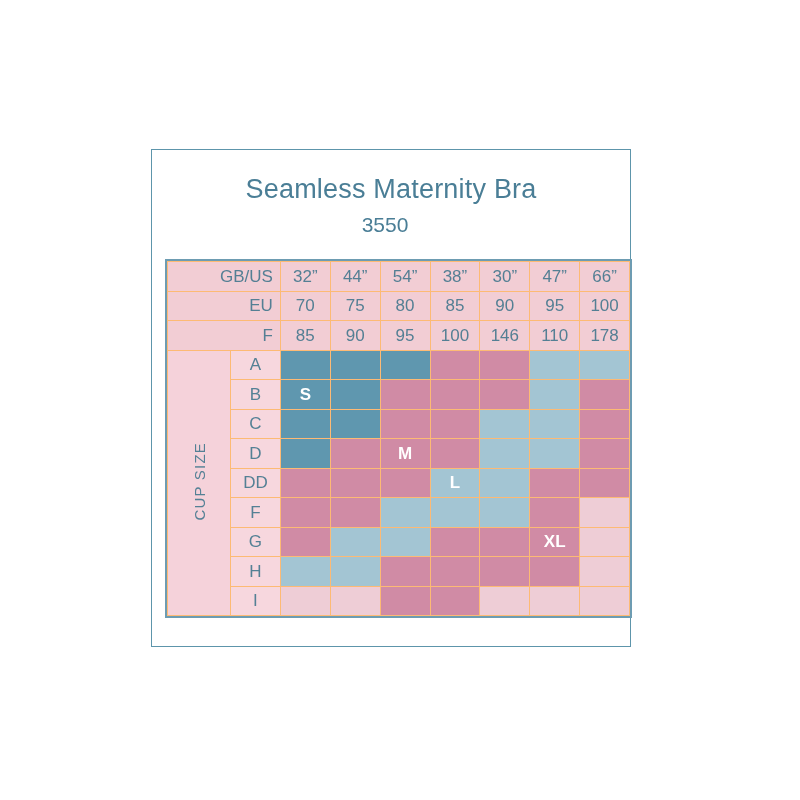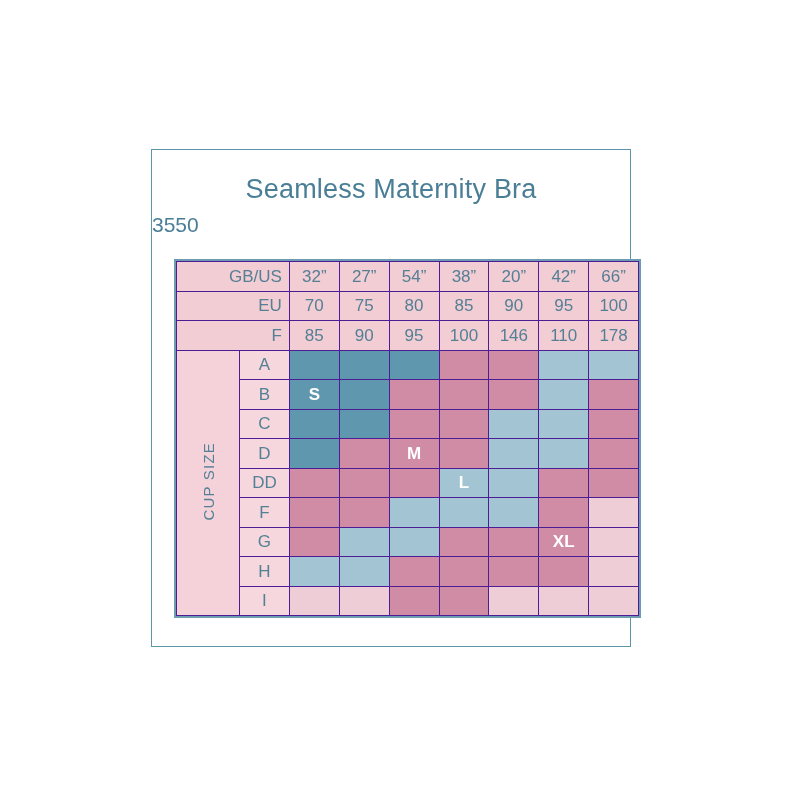--- a/index.html
+++ b/index.html
@@ -10,26 +10,26 @@
   }
   .frame{
     position:absolute;left:151px;top:149px;width:480px;height:498px;
     border:1.5px solid #5d95ab;background:#ffffff;box-sizing:border-box;
   }
   .title{
     position:absolute;left:0;right:0;top:24px;text-align:center;
     font-size:27px;color:#4a7e96;font-weight:400;letter-spacing:.2px;
   }
   .subtitle{
-    position:absolute;left:0;right:12px;top:63px;
+    position:absolute;left:0;right:12px;top:63px;text-align:center;
     font-size:21px;color:#4a7e96;font-weight:400;
   }
   .table-wrap{
     position:absolute;left:13px;top:109px;width:467px;
-    border:2px solid #6d9cb2;box-sizing:border-box;background:#4c1d95;margin-left:9px;
+    border:2px solid #6d9cb2;box-sizing:border-box;background:#fdba74;
   }
   table{border-collapse:separate;border-spacing:1.5px;width:100%;table-layout:fixed;}
   td{
     height:28.5px;padding:0;text-align:center;vertical-align:middle;
     font-size:17px;color:#547f94;background:#f2cdd4;
     font-weight:400;line-height:1;
   }
   td.hdr-label{text-align:right;padding-right:7px;font-size:17px;}
   td.cuplabel{background:#f7d7de;color:#548095;font-size:17px;width:40px;}
   .cupsizecol{
@@ -58,25 +58,25 @@
 
   <div class="table-wrap">
     <table>
       <colgroup>
         <col class="labelcol">
       </colgroup>
       <tbody>
           <tr>
             <td class="hdr-label" colspan="2">GB/US</td>
             <td>32”</td>
-            <td>27”</td>
+            <td>44”</td>
             <td>54”</td>
             <td>38”</td>
-            <td>20”</td>
-            <td>42”</td>
+            <td>30”</td>
+            <td>47”</td>
             <td>66”</td>
           </tr>
           <tr>
             <td class="hdr-label" colspan="2">EU</td>
             <td>70</td>
             <td>75</td>
             <td>80</td>
             <td>85</td>
             <td>90</td>
             <td>95</td>

